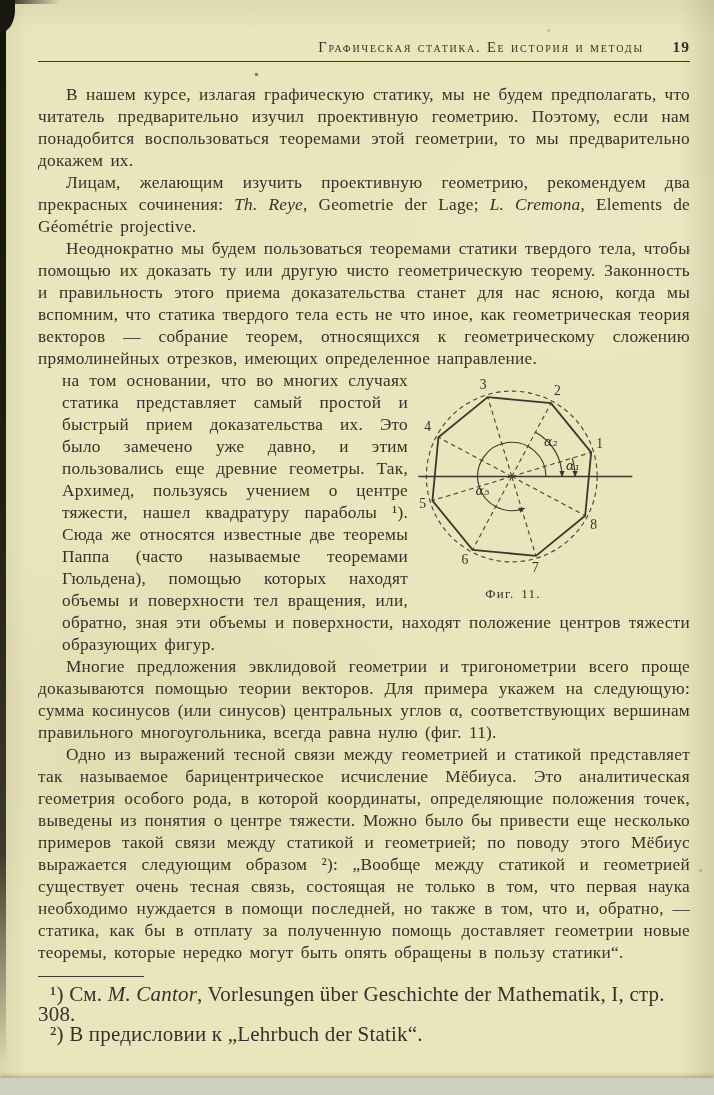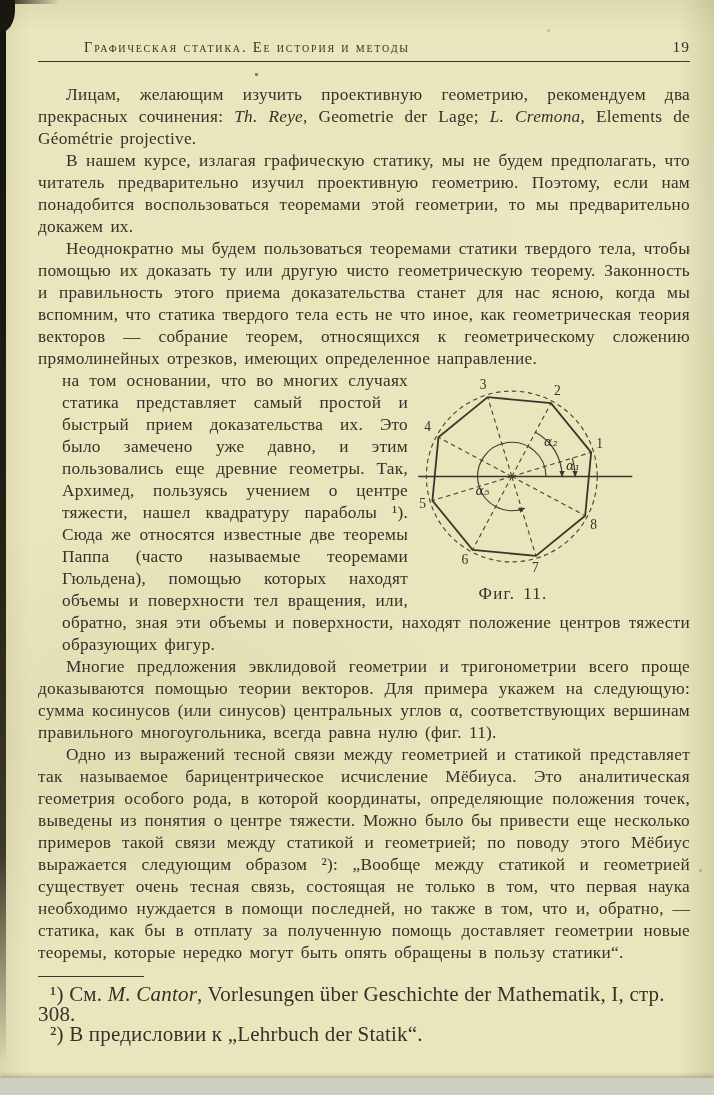--- a/index.html
+++ b/index.html
@@ -26,37 +26,37 @@
   .edge-top{position:absolute;left:0;top:0;width:60px;height:4px;z-index:3;
     background:linear-gradient(to right,#191810,rgba(25,24,16,0));}
   .edge-bottom{position:absolute;left:0;bottom:0;width:714px;height:17px;z-index:3;
     background:#cdcfbf;box-shadow:0 -2px 4px rgba(60,54,28,0.30);}
   .specks{position:absolute;left:0;top:0;width:1px;height:1px;z-index:2;
     box-shadow:256px 74px 0 1px rgba(50,48,38,0.55), 548px 30px 0 1px rgba(50,48,38,0.18),
                688px 250px 0 1px rgba(50,48,38,0.25), 700px 870px 0 1px rgba(50,48,38,0.2);}
   
   .running-head{display:flex;align-items:baseline;margin-top:2px;}
   .head-spacer{width:46px;}
-  .head-title{flex:1;text-align:left;font-variant:small-caps;letter-spacing:1.8px;
+  .head-title{flex:1;text-align:right;font-variant:small-caps;letter-spacing:1.8px;
     font-size:14.5px;white-space:nowrap;}
-  .head-page{width:46px;text-align:right;font-size:15.5px;letter-spacing:1px;}
+  .head-page{width:46px;text-align:right;font-size:15.5px;letter-spacing:1px;font-weight:bold;}
   .head-rule{margin-top:5px;border-top:1.6px solid #3b392b;}
   
   .body-text{margin-top:22px;min-height:878px;font-size:17.3px;line-height:22px;
     text-align:justify;letter-spacing:0.25px;word-spacing:2.5px;}
   .para{margin:0;text-indent:28px;}
   .para.cont{text-indent:0;margin-left:24px;}
   .para.clear{clear:both;}
   .lead-justify{text-align-last:justify;}
   i{font-style:italic;}
   
   .figure{float:right;width:272px;margin:6px 0 2px 10px;}
   .figure svg{display:block;}
   .figure figcaption{width:190px;margin:4px 0 0 0;text-align:center;
-    font-size:17px;letter-spacing:1.2px;text-indent:0;}
+    font-size:13px;letter-spacing:1.2px;text-indent:0;}
   .sld{fill:none;stroke:#3a382c;stroke-width:1.8;}
   .thin{fill:none;stroke:#3a382c;stroke-width:1.3;}
   .dsh{fill:none;stroke:#45422f;stroke-width:1.1;stroke-dasharray:4.5 3.5;}
   .arc{fill:none;stroke:#3a382c;stroke-width:1.1;}
   .vlab{font-family:"Liberation Serif","DejaVu Serif",serif;font-size:13.5px;fill:#34322a;}
   .alab{font-family:"DejaVu Serif",serif;font-style:italic;font-size:12.5px;fill:#34322a;}
   
   .fn-rule{width:106px;border-top:1.4px solid #3b392b;margin-top:12px;}
   .footnotes{margin-top:7px;font-size:21px;line-height:20px;letter-spacing:0.2px;}
   .fn{margin:0;text-indent:12px;}
@@ -72,23 +72,23 @@
   <div class="specks"></div>
 
   <header class="running-head">
     <span class="head-spacer"></span>
     <span class="head-title">Графическая статика. Ее история и методы</span>
     <span class="head-page">19</span>
   </header>
   <div class="head-rule"></div>
 
   <main class="body-text">
+    <p class="para">В нашем курсе, излагая графическую статику, мы не будем предполагать, что читатель предварительно изучил проективную геометрию. Поэтому, если нам понадобится воспользоваться теоремами этой геометрии, то мы предварительно докажем их.</p>
+
     <p class="para"><span>Лицам, желающим изучить проективную геометрию, рекомендуем два прекрасных сочинения: </span><i>Th. Reye</i><span>, Geometrie der Lage; </span><i>L. Cremona</i><span>, Elements de Géométrie projective.</span></p>
-
-    <p class="para">В нашем курсе, излагая графическую статику, мы не будем предполагать, что читатель предварительно изучил проективную геометрию. Поэтому, если нам понадобится воспользоваться теоремами этой геометрии, то мы предварительно докажем их.</p>
     <p class="para">Неоднократно мы будем пользоваться теоремами статики твердого тела, чтобы помощью их доказать ту или другую чисто геометрическую теорему. Законность и правильность этого приема доказательства станет для нас ясною, когда мы вспомним, что статика твердого тела есть не что иное, как геометрическая теория векторов — собрание теорем, относящихся к геометрическому сложению прямолинейных отрезков, имеющих определенное направление.</p>
 
     <div class="wrap-zone">
       <figure class="figure">
         <svg viewBox="0 0 270 202" width="272" height="203" aria-hidden="true">
           <defs>
             <marker id="arw" viewBox="0 0 10 10" refX="8" refY="5" markerWidth="6.5" markerHeight="6.5" orient="auto">
               <path d="M0,1.2 L9,5 L0,8.8 z" fill="#3a382c"></path>
             </marker>
           </defs>

